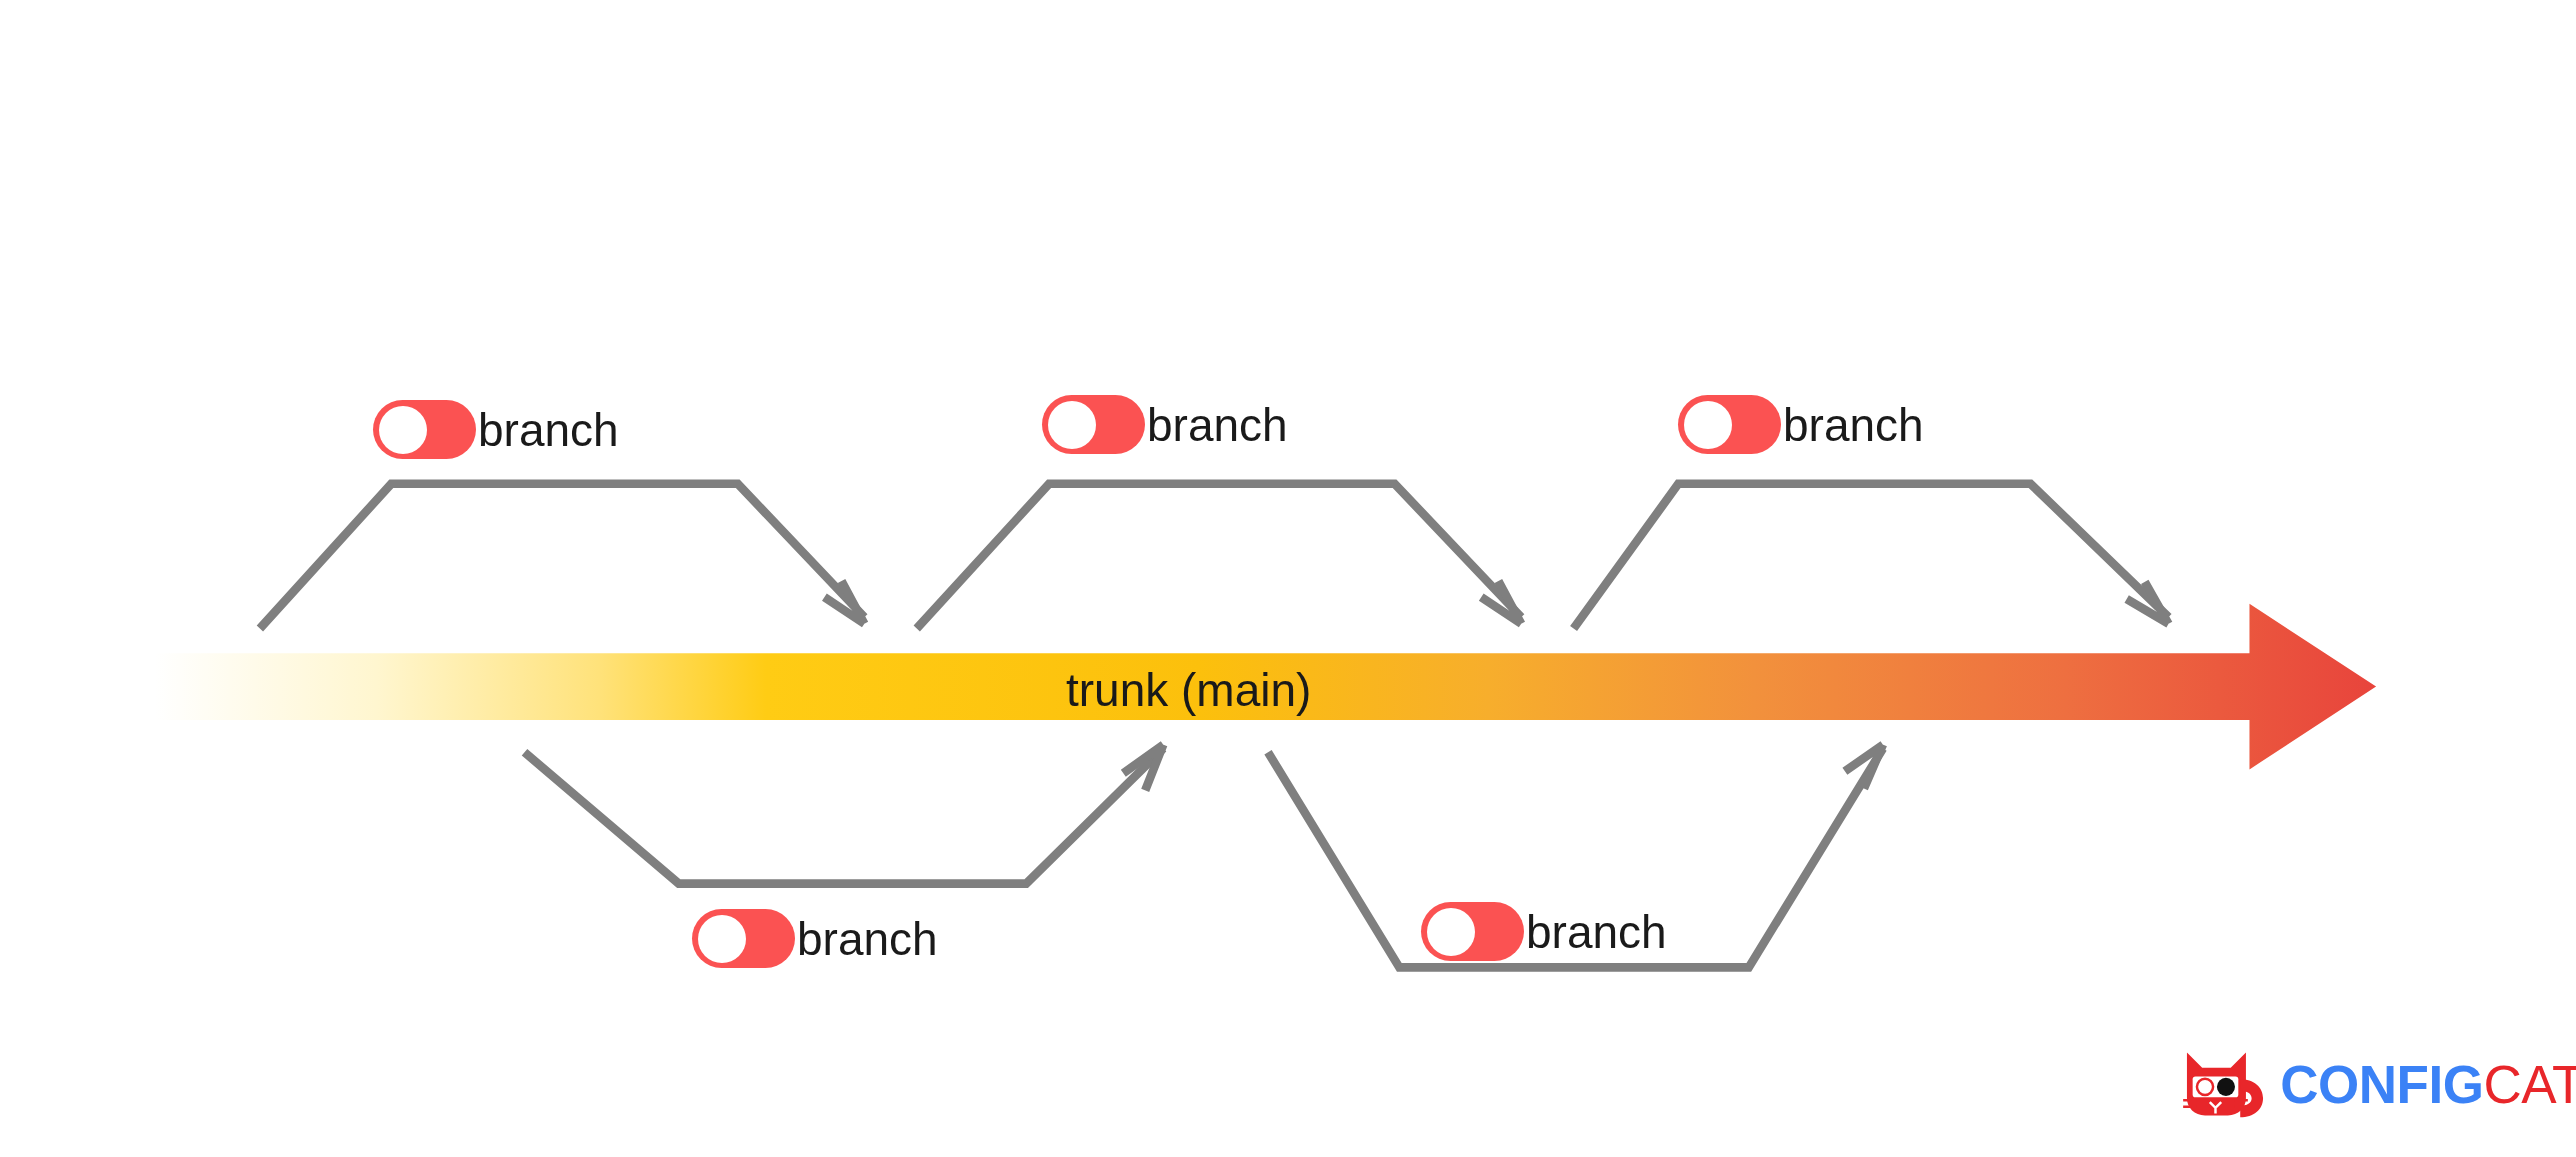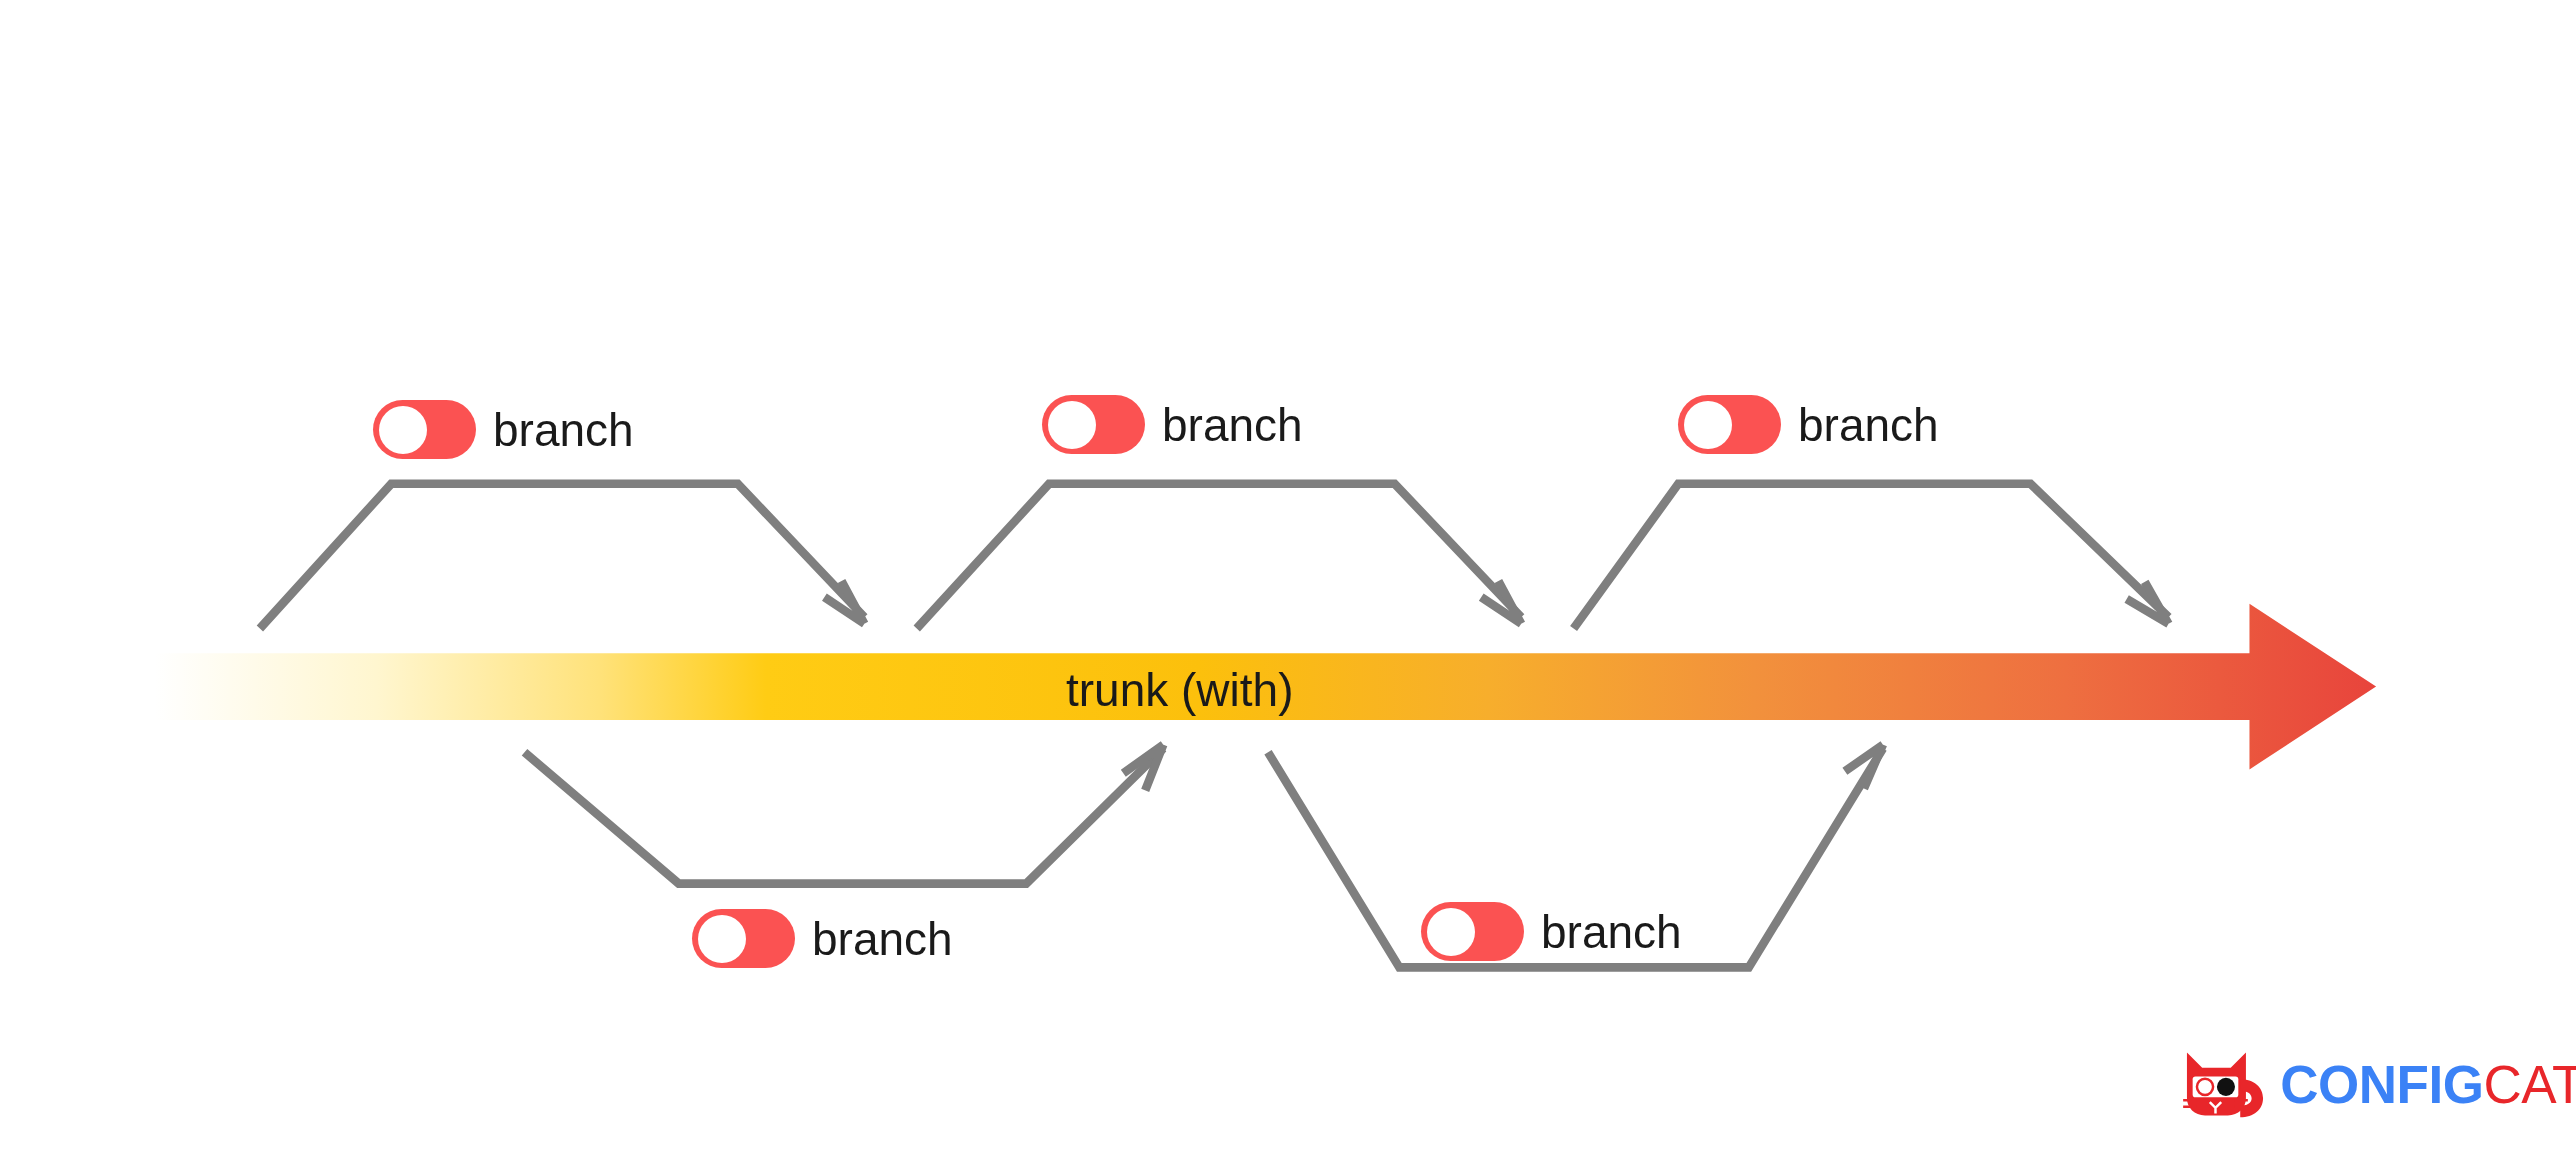--- a/index.html
+++ b/index.html
@@ -44,21 +44,21 @@
     font-weight: 400;
     color: #1a1a1a;
     letter-spacing: 0px;
     white-space: nowrap;
   }
   .branch-group {
     position: absolute;
     display: flex;
     flex-direction: row;
     align-items: center;
-    gap: 17px;
+    gap: 2px;
     white-space: nowrap;
   }
   .toggle {
     position: relative;
     width: 103px;
     height: 59px;
     border-radius: 29.5px;
     background: #fb5252;
     flex: 0 0 auto;
   }
@@ -148,21 +148,21 @@
       <path d="M 551,790 L 713,928 L 1078,928 L 1222,786"></path>
       <path d="M 1222,782 L 1180,812 M 1222,782 L 1203,830"></path>
     </g>
 
     <g fill="none" stroke="#7f7f7f" stroke-width="9" stroke-linecap="butt" stroke-linejoin="miter">
       <path d="M 1332,790 L 1470,1016 L 1837,1016 L 1978,786"></path>
       <path d="M 1978,782 L 1938,810 M 1978,782 L 1958,828"></path>
     </g>
   </svg>
 
-  <div class="trunk-label" style="left:1066px; top:663px;">trunk (with)</div>
+  <div class="trunk-label" style="left:1066px; top:663px;">trunk (main)</div>
 
   <div class="branch-group" style="left:373px; top:400px;">
     <span class="toggle">
       <span class="knob"></span>
     </span>
     <span class="branch-label">branch</span>
   </div>
 
   <div class="branch-group" style="left:1042px; top:395px;">
     <span class="toggle">

